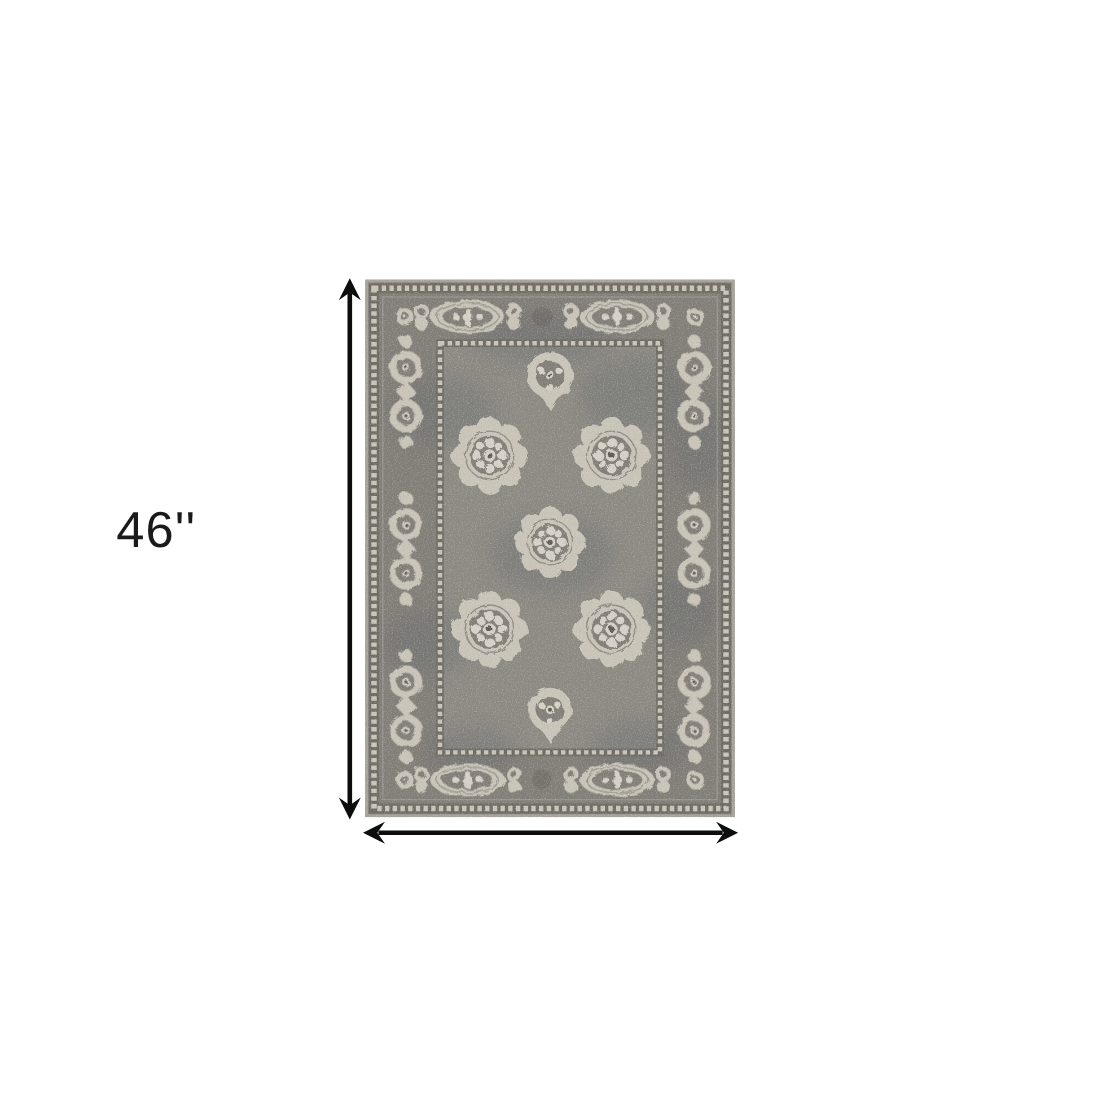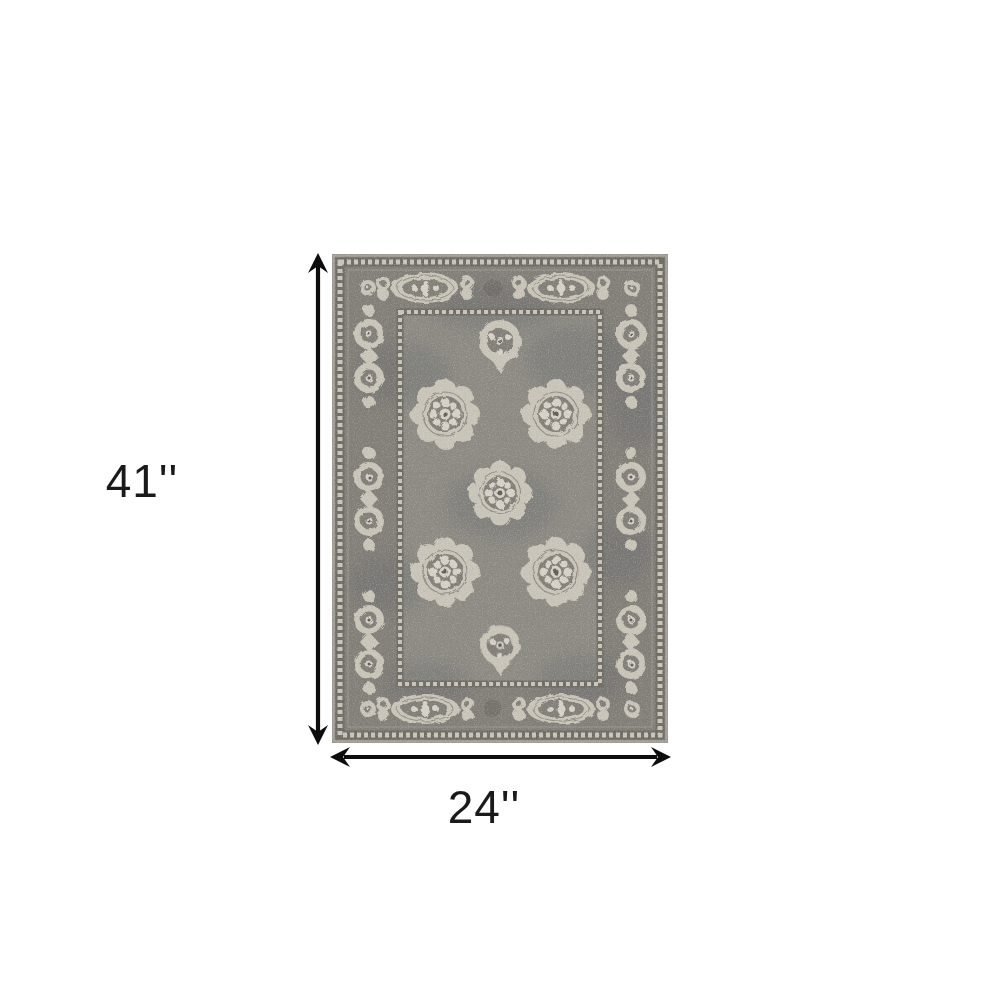--- a/index.html
+++ b/index.html
@@ -217,15 +217,14 @@
       <line class="dim-stem" x1="318" y1="266" x2="318" y2="732"></line>
       <path class="dim-dart" d="M318 745 L328 725 L318 732 L308 725 Z"></path>
     </g>
     <g>
       <path class="dim-dart" d="M330 757 L350 747 L343 757 L350 767 Z"></path>
       <line class="dim-stem" x1="344" y1="757" x2="657" y2="757"></line>
       <path class="dim-dart" d="M671 757 L651 747 L658 757 L651 767 Z"></path>
     </g>
   </svg>
 
-  <div class="dim-label" id="height-label">41''</div>
-  <div class="dim-label" id="width-label">24''</div>
+  <div class="dim-label" id="height-label">46''</div>
 </div>
 
 </body></html>

